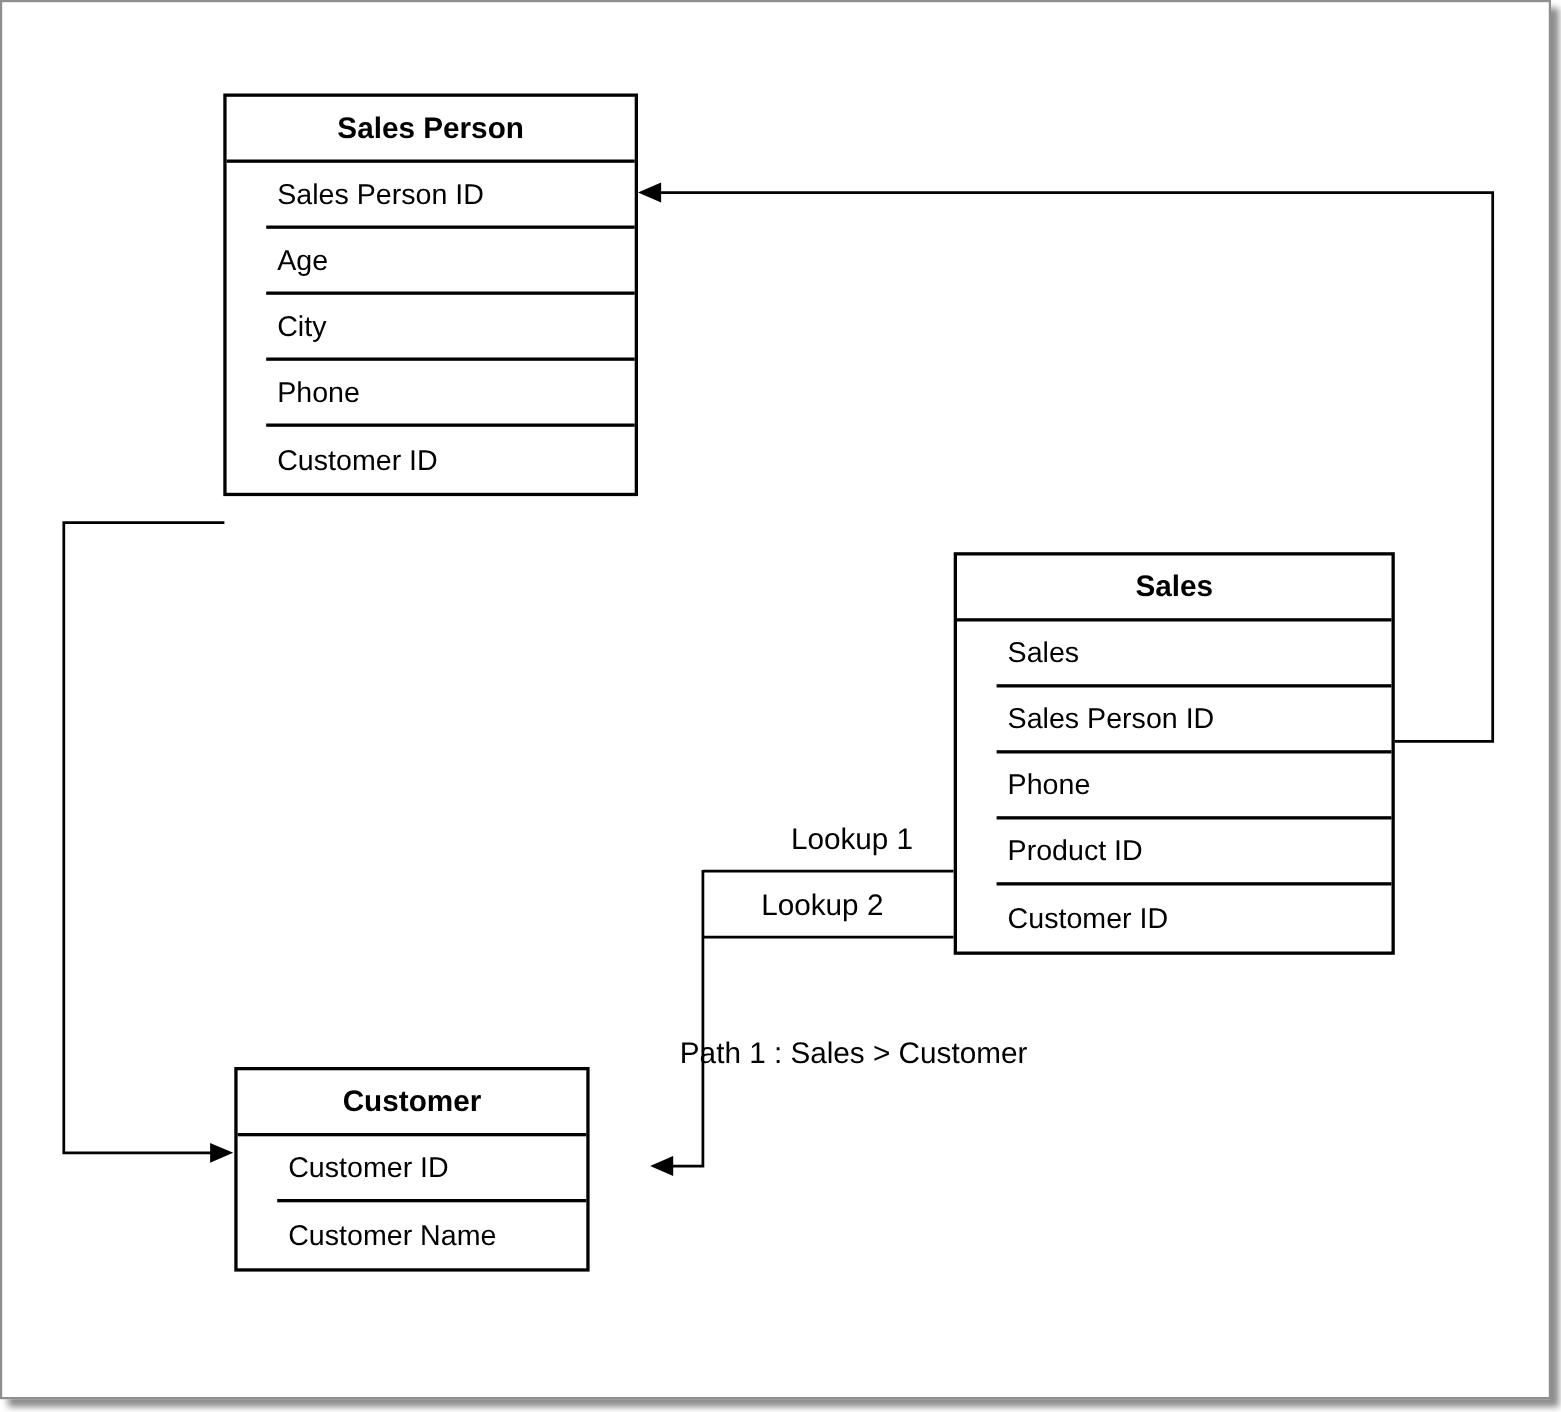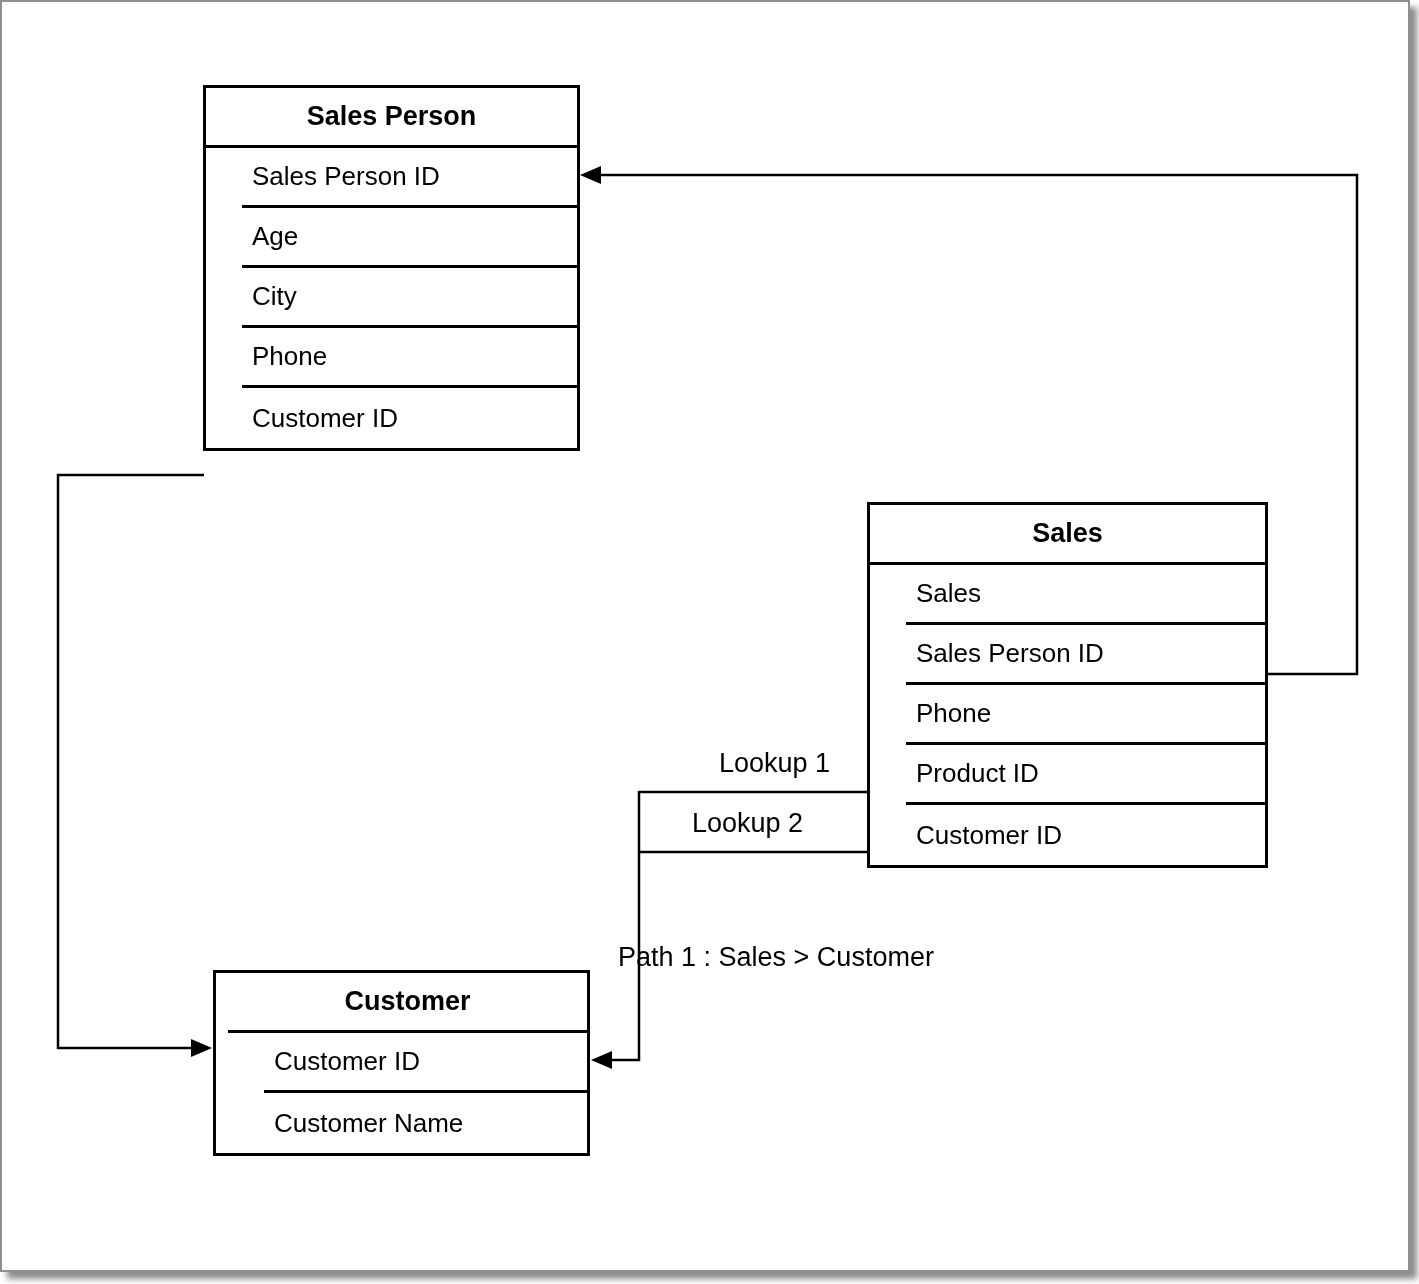--- a/index.html
+++ b/index.html
@@ -104,21 +104,21 @@
 
     <div class="entity" style="left:865px; top:500px; width:401px;">
       <div class="hdr">Sales</div>
       <div class="row">Sales</div>
       <div class="row">Sales Person ID</div>
       <div class="row">Phone</div>
       <div class="row">Product ID</div>
       <div class="row">Customer ID</div>
     </div>
 
-    <div class="entity" style="left:211px; top:968px; width:377px;padding-left:12px;">
+    <div class="entity" style="left:211px; top:968px; width:323px;">
       <div class="hdr">Customer</div>
       <div class="row">Customer ID</div>
       <div class="row">Customer Name</div>
     </div>
 
     <div class="lbl" style="left:717px; top:746px;">Lookup 1</div>
     <div class="lbl" style="left:690px; top:806px;text-align:center;">Lookup 2</div>
     <div class="lbl" style="left:616px; top:940px;">Path 1 : Sales &gt; Customer</div>
 
   </div>

